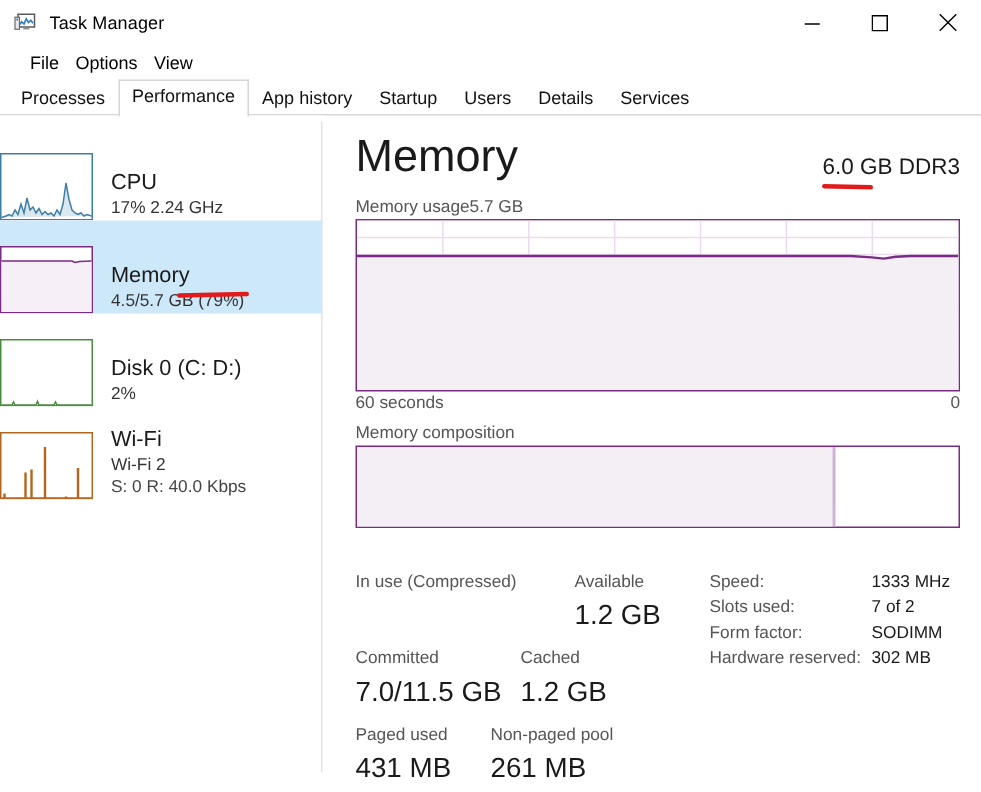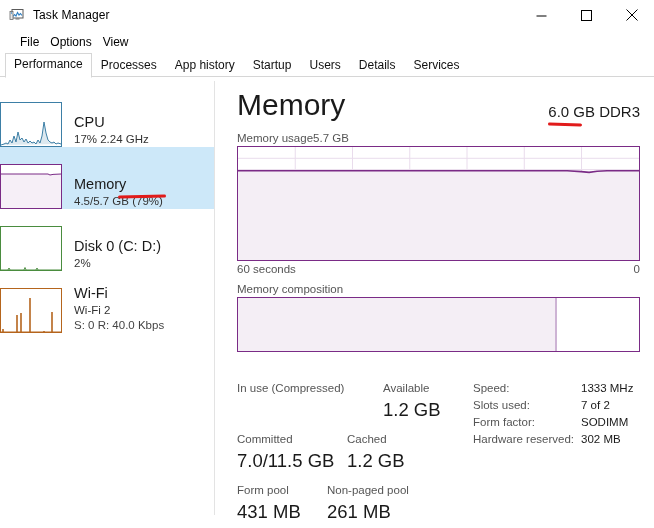--- a/index.html
+++ b/index.html
@@ -143,22 +143,22 @@
     </div>
   </div>
 
   <div class="menubar">
     <div class="menu-item">File</div>
     <div class="menu-item">Options</div>
     <div class="menu-item">View</div>
   </div>
 
   <div class="tabstrip">
+    <div class="tab">Processes</div>
     <div class="tab active">Performance</div>
-    <div class="tab">Processes</div>
     <div class="tab">App history</div>
     <div class="tab">Startup</div>
     <div class="tab">Users</div>
     <div class="tab">Details</div>
     <div class="tab">Services</div>
   </div>
 
   <div class="content">
 
     <div class="sidebar">
@@ -305,21 +305,21 @@
               <div class="stat-val">7.0/11.5 GB</div>
             </div>
             <div class="stat-cell">
               <div class="stat-cap">Cached</div>
               <div class="stat-val">1.2 GB</div>
             </div>
           </div>
 
           <div class="stat-row" style="margin-top:8px;">
             <div class="stat-cell" style="width:90px;">
-              <div class="stat-cap">Form pool</div>
+              <div class="stat-cap">Paged used</div>
               <div class="stat-val">431 MB</div>
             </div>
             <div class="stat-cell">
               <div class="stat-cap">Non-paged pool</div>
               <div class="stat-val">261 MB</div>
             </div>
           </div>
         </div>
 
         <div class="stats-right">

